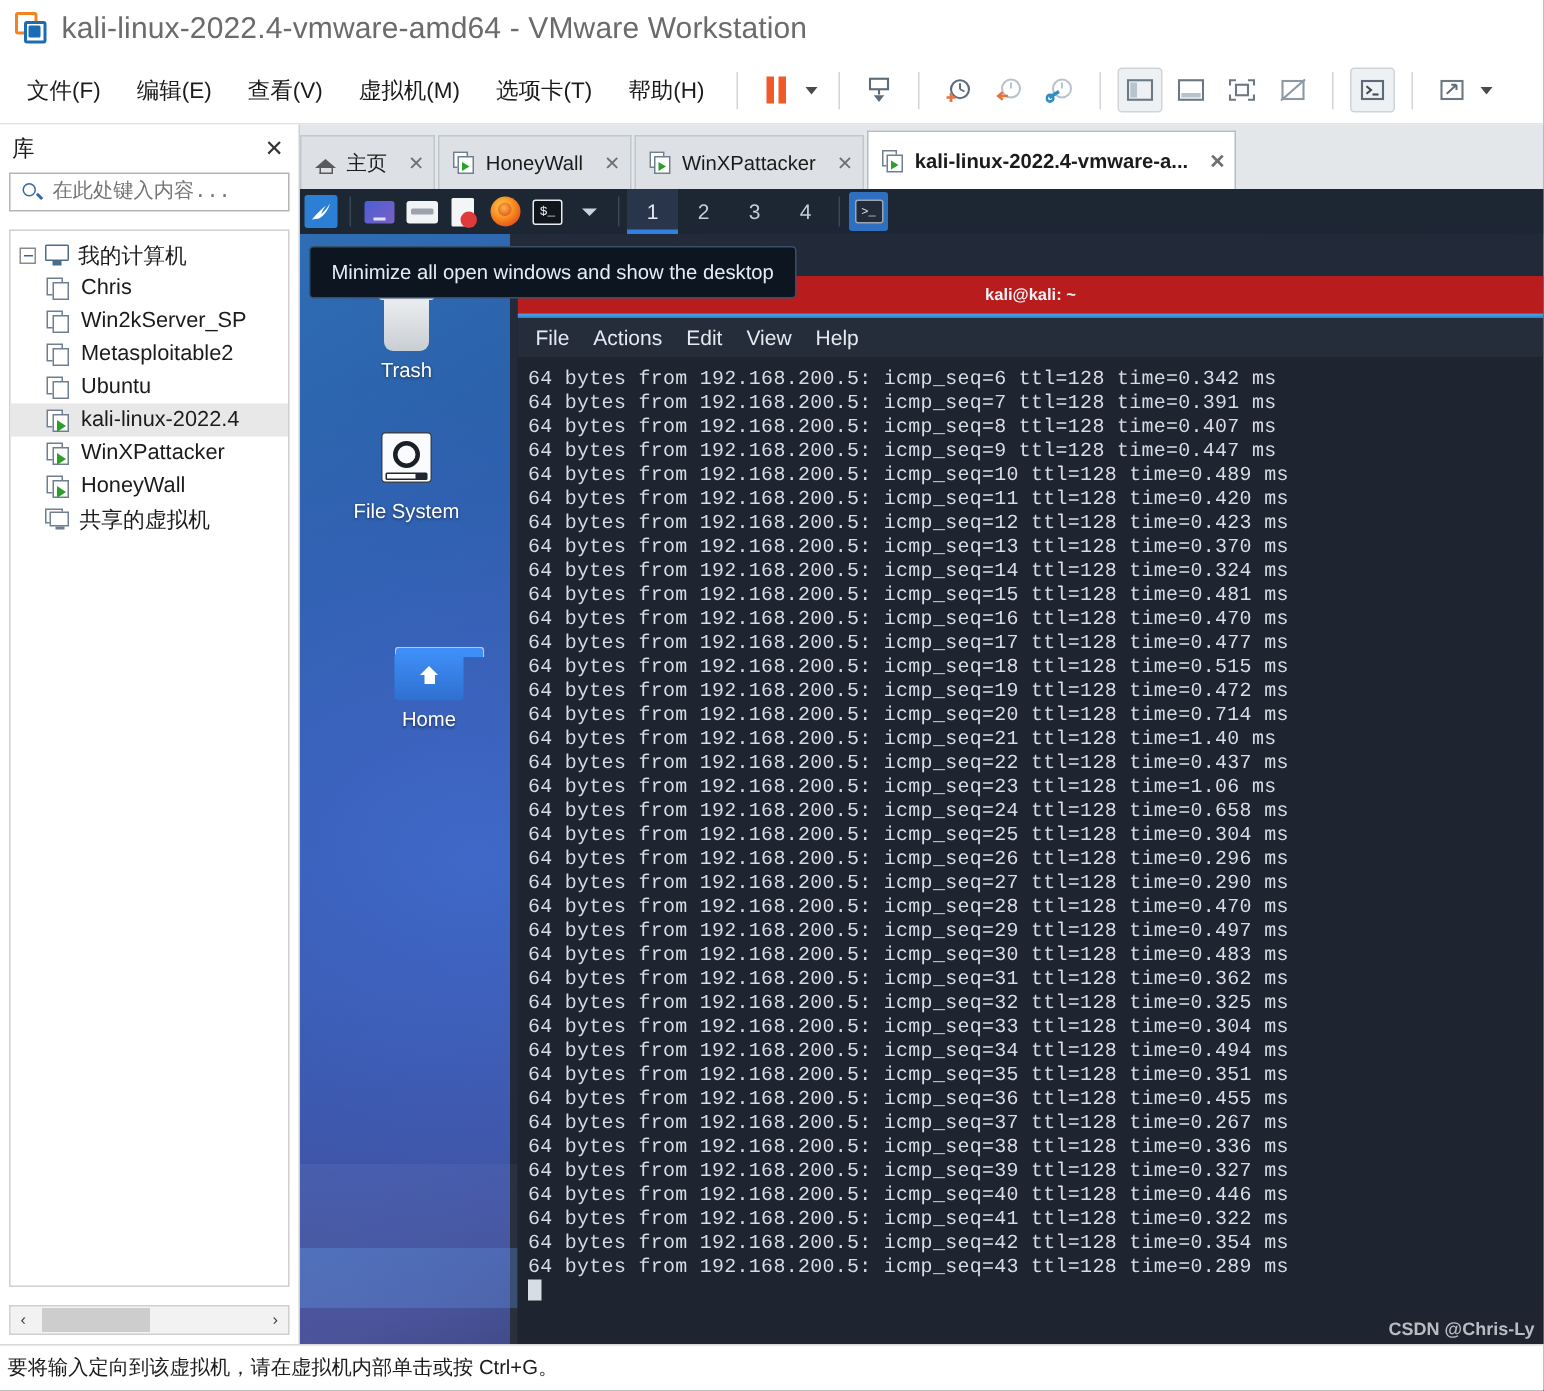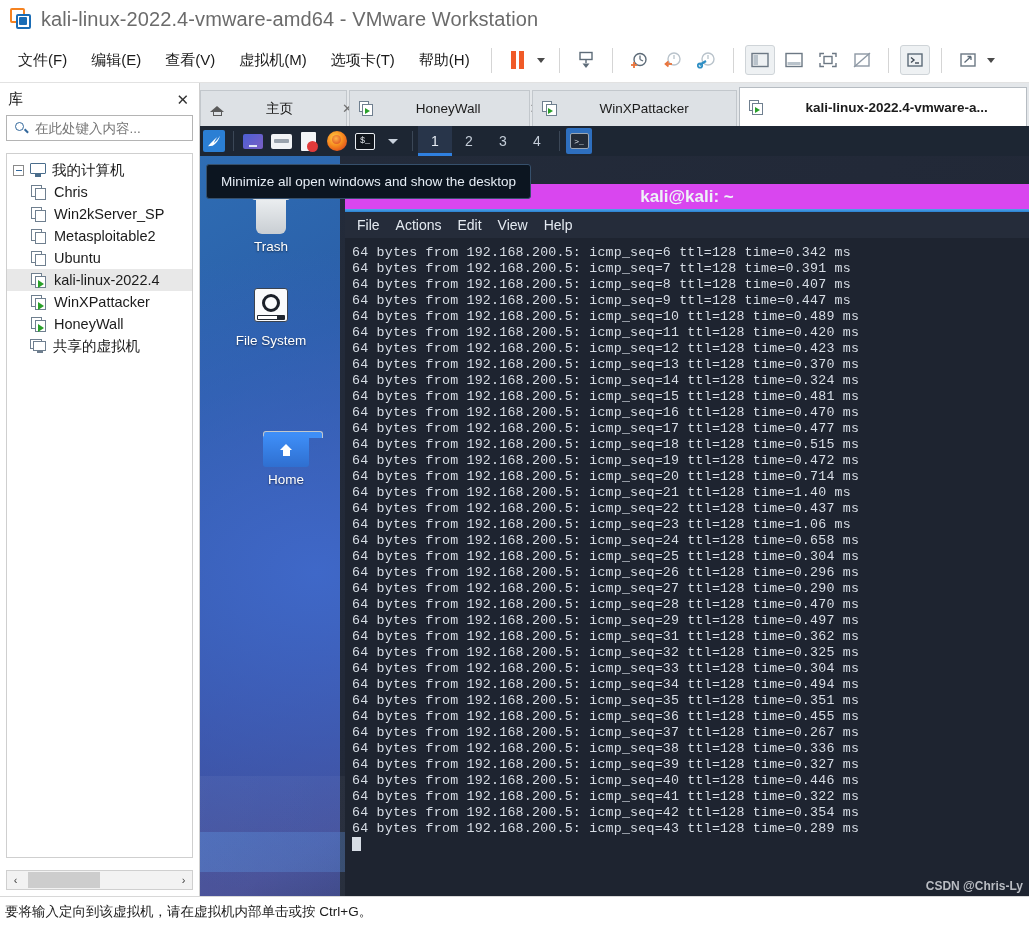--- a/index.html
+++ b/index.html
@@ -36,21 +36,21 @@
 
   
   .library{position:absolute;left:0;top:83px;width:200px;height:813px;background:#ffffff;
            border-right:1px solid #cfcfcf;box-sizing:border-box;}
   .lib-head{height:32px;display:flex;align-items:center;justify-content:space-between;
             padding:0 10px 0 8px;box-sizing:border-box;}
   .lib-title{font-size:15px;color:#1b1b1b;}
   .lib-close{font-size:15px;color:#333;cursor:pointer;line-height:1;}
   .lib-search{margin:0 6px;height:26px;border:1px solid #b4b4b4;background:#fff;display:flex;align-items:center;
               box-sizing:border-box;padding:0 4px;}
-  .lib-search input{border:0;outline:0;flex:1;font-size:13.5px;color:#9a9a9a;font-family:Liberation Sans, sans-serif;background:transparent;}
+  .lib-search input{border:0;outline:0;flex:1;font-size:13.5px;color:#9a9a9a;font-family:Liberation Mono, monospace;background:transparent;}
   .mag{width:15px;height:15px;flex:0 0 auto;margin:0 4px 0 3px;position:relative;}
   .mag:before{content:"";position:absolute;left:1px;top:1px;width:9px;height:9px;border:1.5px solid #33689c;border-radius:50%;box-sizing:border-box;}
   .mag:after{content:"";position:absolute;left:9.5px;top:9.5px;width:5px;height:1.6px;background:#33689c;transform:rotate(45deg);}
   .dd-caret{width:0;height:0;border-left:5px solid transparent;border-right:5px solid transparent;border-top:6px solid #333;margin-right:3px;}
   .lib-tree{position:absolute;left:6px;top:70px;right:6px;bottom:38px;border:1px solid #cfcfcf;background:#fff;
             box-sizing:border-box;padding-top:5px;overflow:hidden;}
   .tree-row{display:flex;align-items:center;height:22px;font-size:14.5px;color:#1b1b1b;padding-left:6px;white-space:nowrap;}
   .tree-row.sel{background:#e8e8e8;}
   .expander{width:11px;height:11px;border:1px solid #8a8a8a;box-sizing:border-box;margin-right:6px;
             position:relative;flex:0 0 auto;background:#fff;}
@@ -70,21 +70,21 @@
   .lib-hscroll{position:absolute;left:6px;right:6px;bottom:6px;height:20px;border:1px solid #cfcfcf;
                background:#f2f2f2;display:flex;align-items:center;justify-content:space-between;box-sizing:border-box;}
   .arrowbtn{width:17px;height:18px;display:flex;align-items:center;justify-content:center;font-size:11px;color:#3b3b3b;}
   .hthumb{height:16px;background:#cdcdcd;width:72px;margin-left:2px;}
 
   
   .tabstrip{position:absolute;left:200px;top:83px;width:829px;height:43px;background:#e4e7ea;
             display:flex;align-items:flex-end;box-sizing:border-box;}
   .tab{height:36px;min-width:60px;display:flex;align-items:center;background:#dde1e5;
        border:1px solid #c2c7cc;border-bottom:none;margin-right:2px;padding:0 6px 0 9px;box-sizing:border-box;
-       font-size:13.5px;color:#1b1b1b;white-space:nowrap;gap:35px;}
+       font-size:13.5px;color:#1b1b1b;white-space:nowrap;}
   .tab.active{background:#ffffff;border-color:#b6bcc2;height:39px;font-weight:bold;}
   .tab .tlabel{margin-right:10px;}
   .tab .tclose{color:#707070;font-size:13px;margin-left:auto;padding-left:4px;}
   .ico-home{width:15px;height:14px;margin-right:6px;position:relative;flex:0 0 auto;}
   .ico-home:before{content:"";position:absolute;left:0;top:4px;width:0;height:0;border-left:7.5px solid transparent;border-right:7.5px solid transparent;border-bottom:6px solid #5a5a5a;}
   .ico-home:after{content:"";position:absolute;left:3px;top:9px;width:9px;height:5px;border:1.4px solid #5a5a5a;border-top:0;box-sizing:border-box;}
   .ico-tabvm{width:15px;height:15px;margin-right:7px;position:relative;flex:0 0 auto;}
   .ico-tabvm .b{position:absolute;left:0;top:0;width:10px;height:11px;border:1.4px solid #6f7f8f;box-sizing:border-box;background:#fff;}
   .ico-tabvm .f{position:absolute;left:3.5px;top:3px;width:11px;height:12px;border:1.4px solid #6f7f8f;box-sizing:border-box;background:#fff;}
   .ico-tabvm .play{position:absolute;left:6px;top:7px;width:0;height:0;border-top:3.5px solid transparent;border-bottom:3.5px solid transparent;border-left:5.5px solid #2aa02a;}
@@ -148,22 +148,22 @@
   .fs-ico .bar:after{content:"";position:absolute;left:1px;top:1px;width:19px;height:3px;background:#fff;}
   .home-ico{width:46px;height:36px;margin:3px auto 0;position:relative;}
   .home-ico .fold{position:absolute;left:0;top:4px;width:46px;height:32px;background:linear-gradient(180deg,#3e8ef7,#2f6fd0);border-radius:3px;}
   .home-ico .tab{position:absolute;left:0;top:0;width:20px;height:7px;background:#3e8ef7;border-radius:3px 3px 0 0;}
   .home-ico .h{position:absolute;left:17px;top:13px;width:12px;height:12px;}
   .home-ico .h:before{content:"";position:absolute;left:0;top:0;width:0;height:0;border-left:6px solid transparent;border-right:6px solid transparent;border-bottom:6px solid #fff;}
   .home-ico .h:after{content:"";position:absolute;left:2.5px;top:6px;width:7px;height:6px;background:#fff;}
 
   
   .term-win{position:absolute;left:145px;top:58px;width:684px;height:712px;background:#1e2430;overflow:hidden;}
-  .term-title{height:25px;display:flex;align-items:center;justify-content:center;background:#d946ef;
-              color:#eef2f7;font-size:17px;font-weight:bold;}
+  .term-title{height:25px;display:flex;align-items:center;justify-content:center;background:#b91c1c;
+              color:#eef2f7;font-size:11px;font-weight:bold;}
   .term-accent{height:3px;background:linear-gradient(180deg,#4fa8e8,#2b7fd0);}
   .term-menu{height:26px;display:flex;align-items:center;background:#252c3a;padding-left:12px;box-sizing:border-box;gap:16px;}
   .term-menu span{color:#e4eaf1;font-size:14px;}
   .term-body{position:absolute;left:0;right:0;top:57px;bottom:0;background:#1e2430;
              padding:4px 0 0 7px;box-sizing:border-box;overflow:hidden;}
   .tline{font-family:"Liberation Mono",monospace;font-size:13.3px;color:#d7dde5;line-height:16px;white-space:pre;letter-spacing:.2px;}
   .tcursor{display:inline-block;width:9px;height:14px;background:#d7dde5;vertical-align:-3px;}
 
   
   .statusbar{position:absolute;left:0;bottom:0;width:1029px;height:31px;background:#ffffff;border-top:1px solid #d8d8d8;
@@ -516,20 +516,21 @@
           <div class="tline">64 bytes from 192.168.200.5: icmp_seq=20 ttl=128 time=0.714 ms</div>
           <div class="tline">64 bytes from 192.168.200.5: icmp_seq=21 ttl=128 time=1.40 ms</div>
           <div class="tline">64 bytes from 192.168.200.5: icmp_seq=22 ttl=128 time=0.437 ms</div>
           <div class="tline">64 bytes from 192.168.200.5: icmp_seq=23 ttl=128 time=1.06 ms</div>
           <div class="tline">64 bytes from 192.168.200.5: icmp_seq=24 ttl=128 time=0.658 ms</div>
           <div class="tline">64 bytes from 192.168.200.5: icmp_seq=25 ttl=128 time=0.304 ms</div>
           <div class="tline">64 bytes from 192.168.200.5: icmp_seq=26 ttl=128 time=0.296 ms</div>
           <div class="tline">64 bytes from 192.168.200.5: icmp_seq=27 ttl=128 time=0.290 ms</div>
           <div class="tline">64 bytes from 192.168.200.5: icmp_seq=28 ttl=128 time=0.470 ms</div>
           <div class="tline">64 bytes from 192.168.200.5: icmp_seq=29 ttl=128 time=0.497 ms</div>
+          <div class="tline">64 bytes from 192.168.200.5: icmp_seq=30 ttl=128 time=0.483 ms</div>
           <div class="tline">64 bytes from 192.168.200.5: icmp_seq=31 ttl=128 time=0.362 ms</div>
           <div class="tline">64 bytes from 192.168.200.5: icmp_seq=32 ttl=128 time=0.325 ms</div>
           <div class="tline">64 bytes from 192.168.200.5: icmp_seq=33 ttl=128 time=0.304 ms</div>
           <div class="tline">64 bytes from 192.168.200.5: icmp_seq=34 ttl=128 time=0.494 ms</div>
           <div class="tline">64 bytes from 192.168.200.5: icmp_seq=35 ttl=128 time=0.351 ms</div>
           <div class="tline">64 bytes from 192.168.200.5: icmp_seq=36 ttl=128 time=0.455 ms</div>
           <div class="tline">64 bytes from 192.168.200.5: icmp_seq=37 ttl=128 time=0.267 ms</div>
           <div class="tline">64 bytes from 192.168.200.5: icmp_seq=38 ttl=128 time=0.336 ms</div>
           <div class="tline">64 bytes from 192.168.200.5: icmp_seq=39 ttl=128 time=0.327 ms</div>
           <div class="tline">64 bytes from 192.168.200.5: icmp_seq=40 ttl=128 time=0.446 ms</div>

